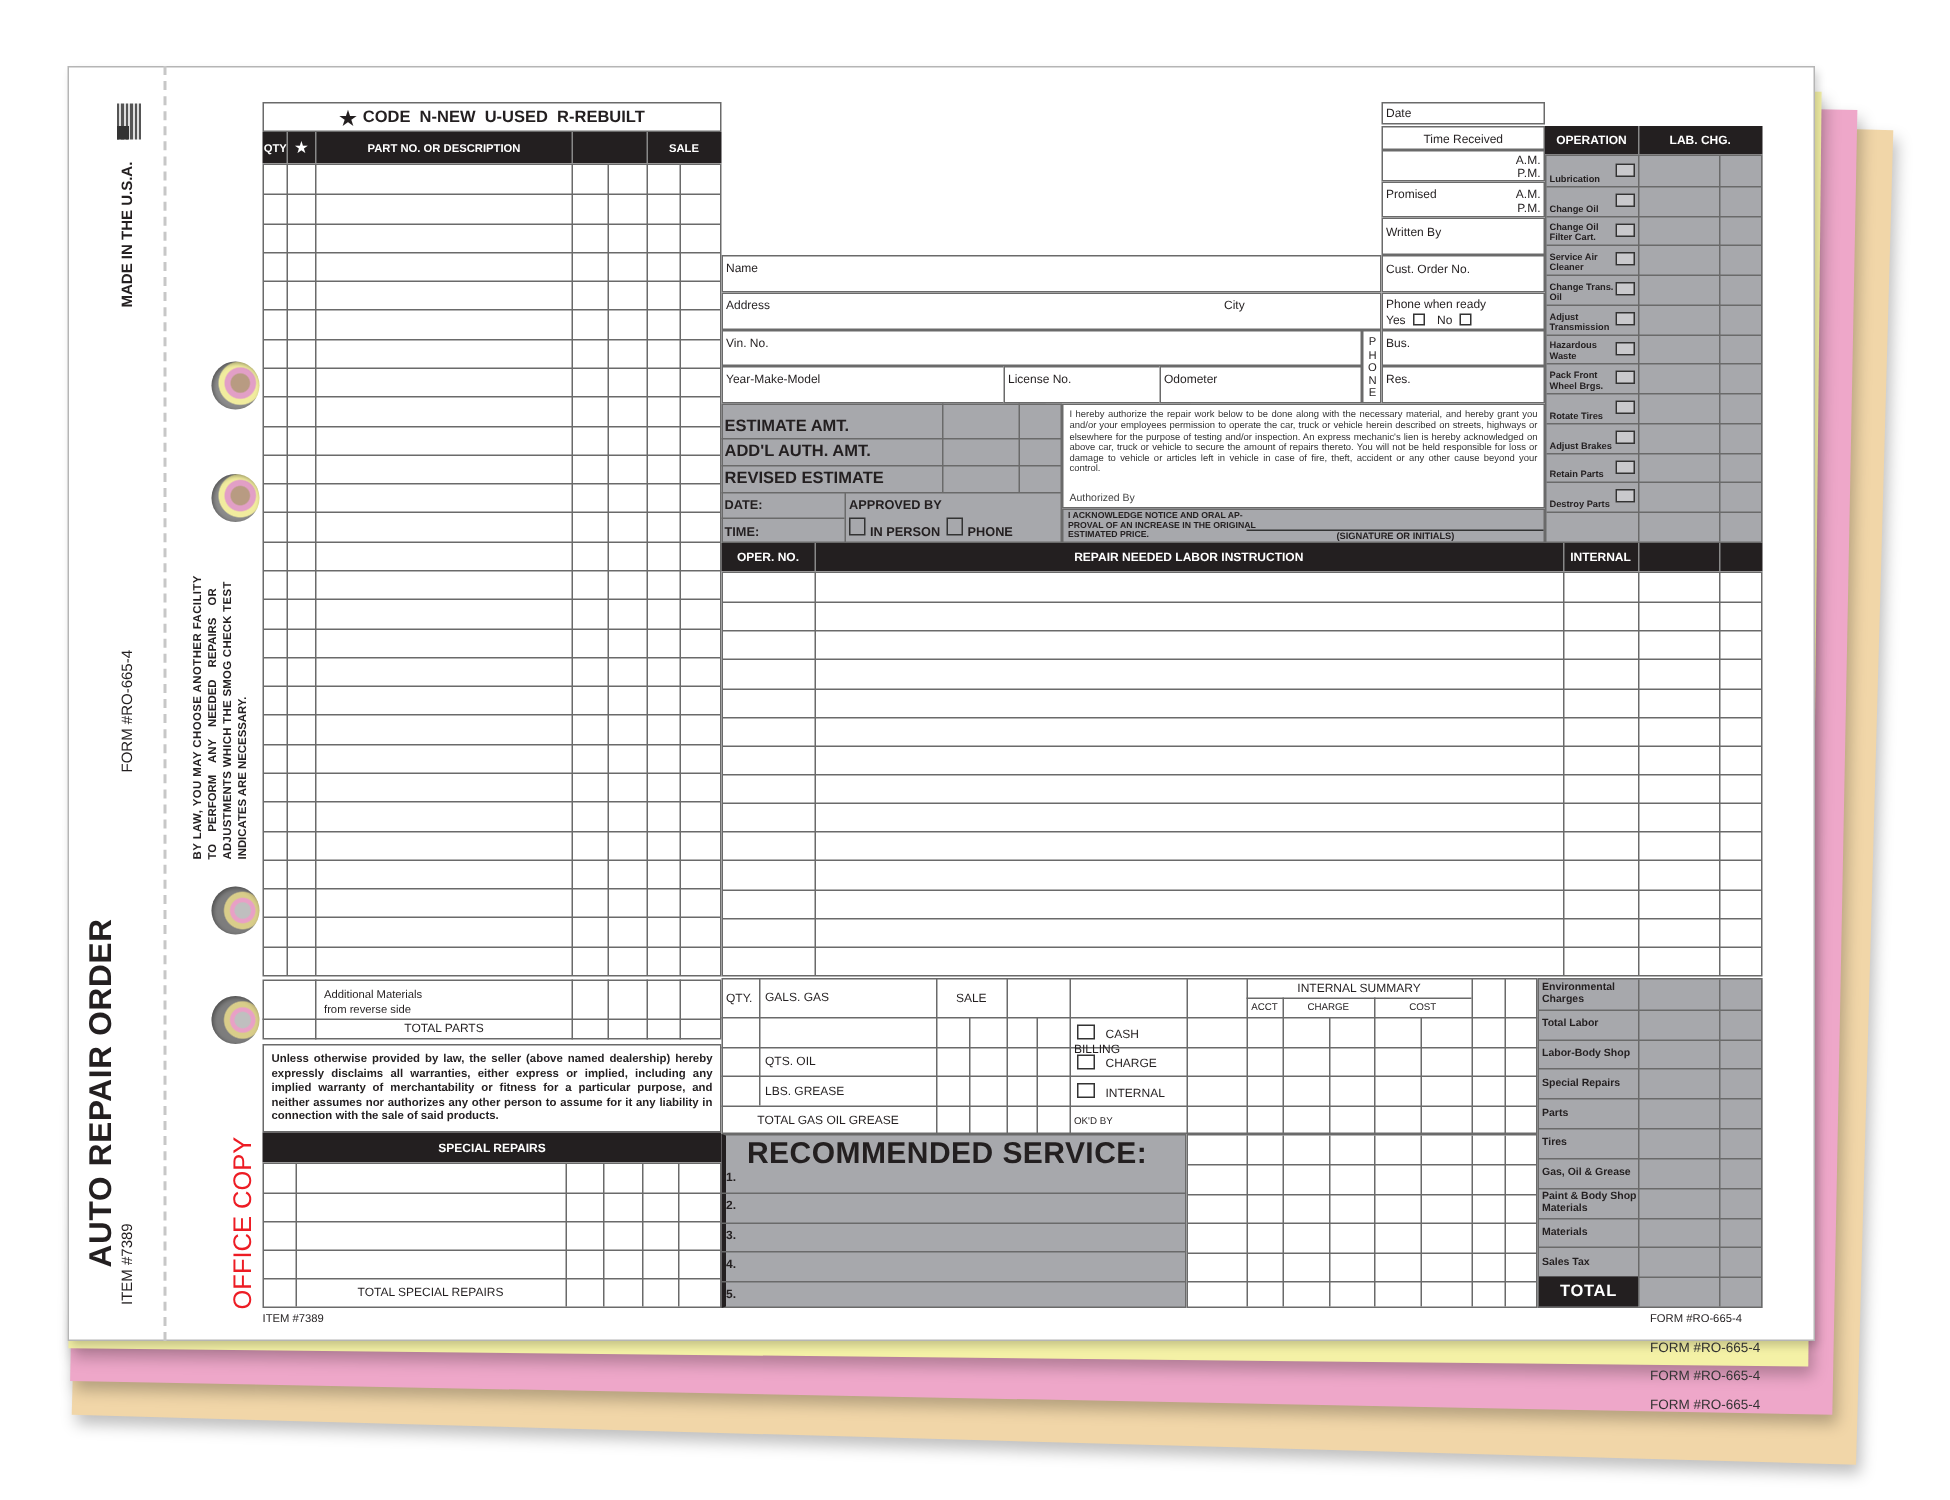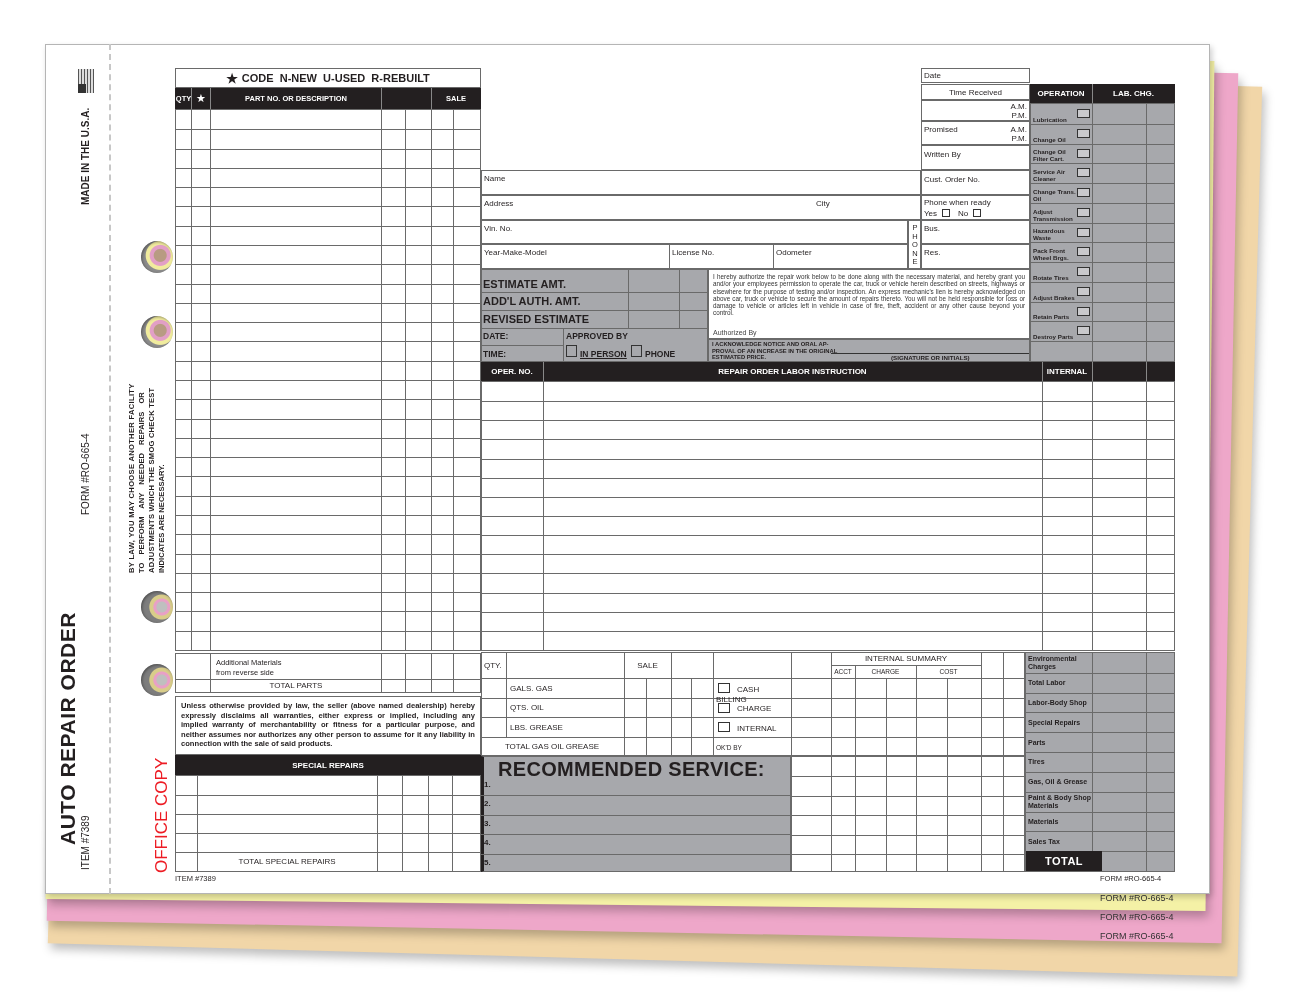--- a/index.html
+++ b/index.html
@@ -249,21 +249,21 @@
   <div class="vline" style="left:679px;top:269px;height:59px;"></div>
   <div class="vline" style="left:563px;top:328px;height:34px;"></div>
   <div class="lbl b" style="left:483px;top:278px;font-size:11px;">ESTIMATE AMT.</div>
   <div class="lbl b" style="left:483px;top:295px;font-size:11px;">ADD'L AUTH. AMT.</div>
   <div class="lbl b" style="left:483px;top:313px;font-size:11px;">REVISED ESTIMATE</div>
   <div class="abs" style="left:629px;top:270px;width:50px;height:58px;"></div>
   <div class="lbl b" style="left:483px;top:331px;font-size:8.5px;">DATE:</div>
   <div class="lbl b" style="left:483px;top:349px;font-size:8.5px;">TIME:</div>
   <div class="lbl b" style="left:566px;top:331px;font-size:8.5px;">APPROVED BY</div>
   <div class="chk" style="left:566px;top:345px;width:11px;height:12px;background:#a7a8ac;border-width:1px;"></div>
-  <div class="lbl b" style="left:580px;top:349px;font-size:8.5px;text-decoration:underline;">IN PERSON</div>
+  <div class="lbl b" style="left:580px;top:349px;font-size:8.5px;">IN PERSON</div>
   <div class="chk" style="left:631px;top:345px;width:11px;height:12px;background:#a7a8ac;border-width:1px;"></div>
   <div class="lbl b" style="left:645px;top:349px;font-size:8.5px;">PHONE</div>
 
   <div class="bx" style="left:708px;top:269px;width:322px;height:70px;padding:3px 4px;">
     <div style="font-size:6.3px;line-height:7.3px;text-align:justify;color:#333;">I hereby authorize the repair work below to be done along with the necessary material, and hereby grant you and/or your employees permission to operate the car, truck or vehicle herein described on streets, highways or elsewhere for the purpose of testing and/or inspection. An express mechanic's lien is hereby acknowledged on above car, truck or vehicle to secure the amount of repairs thereto. You will not be held responsible for loss or damage to vehicle or articles left in vehicle in case of fire, theft, accident or any other cause beyond your control.</div>
     <div class="lbl" style="left:4px;top:59px;font-size:7px;color:#444;">Authorized By</div>
   </div>
   <div class="abs gray" style="left:708px;top:339px;width:322px;height:23px;border:1px solid #6a6a6a;">
     <div class="lbl b" style="left:3px;top:1px;font-size:5.8px;line-height:6.5px;">I ACKNOWLEDGE NOTICE AND ORAL AP-</div>
     <div class="lbl b" style="left:3px;top:7.5px;font-size:5.8px;">PROVAL OF AN INCREASE IN THE ORIGINAL</div>
@@ -348,21 +348,21 @@
       <div class="abs" style="left:2px;top:219.46153846153848px;width:44px;height:16.76923076923077px;font-size:6.2px;font-weight:bold;line-height:7px;color:#231f20;display:flex;align-items:flex-end;">
         <span>Destroy Parts</span>
       </div>
       <div class="chk" style="left:46px;top:222.46153846153848px;"></div>
       <div class="abs" style="left:62px;top:217.46153846153848px;width:80px;height:19.76923076923077px;"></div>
       <div class="hline" style="left:0;top:237.23076923076923px;width:143px;"></div>
     </div>
 
   <div class="abs blk" style="left:481px;top:362px;width:694px;height:19px;"></div>
   <div class="abs" style="left:481px;top:362px;width:62px;height:19px;color:#fff;font-size:8px;font-weight:bold;display:flex;align-items:center;justify-content:center;">OPER. NO.</div>
-  <div class="abs" style="left:543px;top:362px;width:499px;height:19px;color:#fff;font-size:8px;font-weight:bold;display:flex;align-items:center;justify-content:center;">REPAIR ORDER LABOR INSTRUCTION</div>
+  <div class="abs" style="left:543px;top:362px;width:499px;height:19px;color:#fff;font-size:8px;font-weight:bold;display:flex;align-items:center;justify-content:center;">REPAIR NEEDED LABOR INSTRUCTION</div>
   <div class="abs" style="left:1042px;top:362px;width:50px;height:19px;color:#fff;font-size:8px;font-weight:bold;display:flex;align-items:center;justify-content:center;">INTERNAL</div>
   <div class="vline" style="left:543px;top:362px;height:19px;border-color:#888;"></div>
   <div class="vline" style="left:1042px;top:362px;height:19px;border-color:#888;"></div>
   <div class="vline" style="left:1092px;top:362px;height:19px;border-color:#888;"></div>
   <div class="vline" style="left:1146px;top:362px;height:19px;border-color:#888;"></div>
   <div class="bx" style="left:481px;top:381px;width:694px;height:270px;" id="laborGrid">
       <div class="vline" style="left:61px;top:0;height:268px;"></div>
       <div class="vline" style="left:560px;top:0;height:268px;"></div>
       <div class="vline" style="left:610px;top:0;height:268px;"></div>
       <div class="vline" style="left:664px;top:0;height:268px;"></div>
@@ -411,21 +411,21 @@
   <div class="vline" style="left:831px;top:652px;height:104px;"></div>
   <div class="vline" style="left:855px;top:665px;height:91px;"></div>
   <div class="vline" style="left:886px;top:678px;height:78px;"></div>
   <div class="vline" style="left:916px;top:665px;height:91px;"></div>
   <div class="vline" style="left:947px;top:678px;height:78px;"></div>
   <div class="vline" style="left:981px;top:652px;height:104px;"></div>
   <div class="vline" style="left:1003px;top:652px;height:104px;"></div>
 
   <div class="lbl" style="left:484px;top:661px;">QTY.</div>
   <div class="lbl" style="left:624px;top:661px;width:47px;text-align:center;">SALE</div>
-  <div class="lbl" style="left:510px;top:684px;">GALS. GAS</div>
+  <div class="lbl" style="left:510px;top:660px;">GALS. GAS</div>
   <div class="lbl" style="left:510px;top:703px;">QTS. OIL</div>
   <div class="lbl" style="left:510px;top:723px;">LBS. GREASE</div>
   <div class="lbl" style="left:482px;top:742px;width:140px;text-align:center;">TOTAL GAS OIL GREASE</div>
 
   <div class="lbl" style="left:716px;top:661px;margin-top:34px;">BILLING</div>
   <div class="chk w" style="left:718px;top:683px;"></div>
   <div class="lbl" style="left:737px;top:685px;">CASH</div>
   <div class="chk w" style="left:718px;top:703px;"></div>
   <div class="lbl" style="left:737px;top:704px;">CHARGE</div>
   <div class="chk w" style="left:718px;top:722px;"></div>
@@ -512,16 +512,16 @@
       <div class="abs" style="left:2px;top:159.54545454545453px;width:64px;height:18.818181818181817px;font-size:7px;font-weight:bold;line-height:8px;display:flex;align-items:center;">
         <span>Materials</span>
       </div>
       <div class="abs" style="left:67px;top:158.54545454545453px;width:80px;height:19.818181818181817px;"></div>
       <div class="hline" style="left:0;top:178.36363636363635px;width:148px;"></div>
       <div class="abs" style="left:2px;top:179.36363636363635px;width:64px;height:18.818181818181817px;font-size:7px;font-weight:bold;line-height:8px;display:flex;align-items:center;">
         <span>Sales Tax</span>
       </div>
       <div class="abs" style="left:67px;top:178.36363636363635px;width:80px;height:19.818181818181817px;"></div>
       <div class="hline" style="left:0;top:198.18181818181816px;width:148px;"></div>
-      <div class="abs blk" style="left:0;top:198.18181818181816px;width:76px;height:19.818181818181817px;font-size:11px;font-weight:bold;display:flex;align-items:center;justify-content:center;letter-spacing:0.5px;">TOTAL</div>
+      <div class="abs blk" style="left:0;top:198.18181818181816px;width:66px;height:19.818181818181817px;font-size:11px;font-weight:bold;display:flex;align-items:center;justify-content:center;letter-spacing:0.5px;">TOTAL</div>
     </div>
   <div class="lbl" style="left:1100px;top:874px;font-size:7.5px;">FORM #RO-665-4</div>
 </div>
 
 </body></html>

